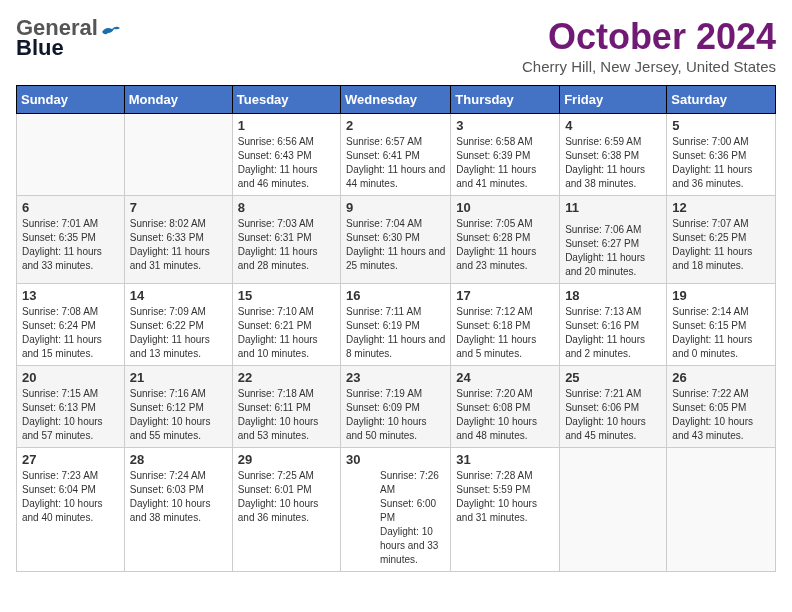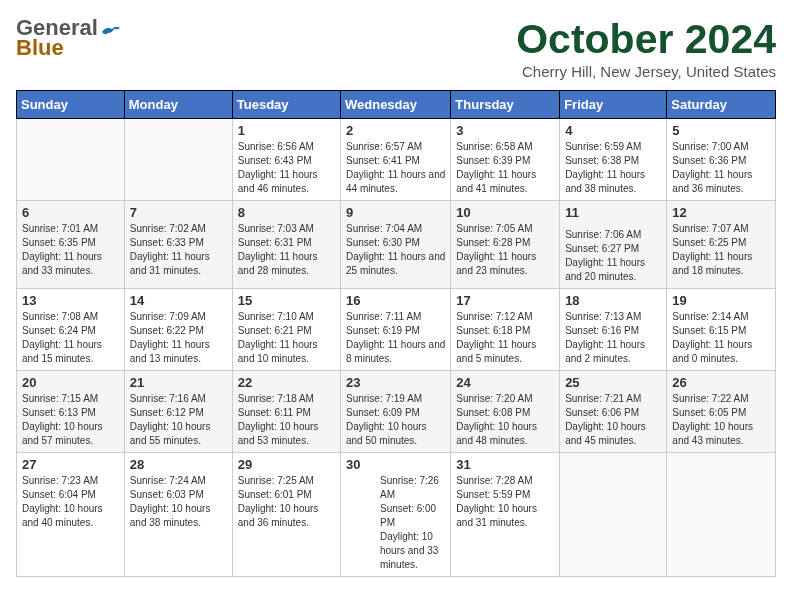--- a/index.html
+++ b/index.html
@@ -21,28 +21,28 @@
       flex-direction: column;
       align-items: flex-start;
     }
     .logo-text {
       font-size: 22px;
       font-weight: bold;
       color: #333;
       line-height: 1.1;
     }
     .logo-general { color: #555; }
-    .logo-blue { color: #a16207; }
+    .logo-blue { color: #0f172a; }
     .title-section {
       text-align: right;
     }
     .month-title {
-      font-size: 41px;
+      font-size: 36px;
       font-weight: bold;
-      color: #14532d;
+      color: #701a75;
     }
     .location {
       font-size: 15px;
       color: #555;
     }
     .calendar {
       width: 100%;
       border-collapse: collapse;
       border: 1px solid #ccc;
     }
@@ -158,21 +158,21 @@
       </tr>
       <tr>
         <td>
           <span class="day-number">6</span>
           <div class="day-info" style="white-space: pre-line;">Sunrise: 7:01 AM
 Sunset: 6:35 PM
 Daylight: 11 hours and 33 minutes.</div>
         </td>
         <td>
           <span class="day-number">7</span>
-          <div class="day-info" style="white-space: pre-line;">Sunrise: 7:02 AM
+          <div class="day-info" style="white-space: pre-line;">Sunrise: 8:02 AM
 Sunset: 6:33 PM
 Daylight: 11 hours and 31 minutes.</div>
         </td>
         <td>
           <span class="day-number">8</span>
           <div class="day-info" style="white-space: pre-line;">Sunrise: 7:03 AM
 Sunset: 6:31 PM
 Daylight: 11 hours and 28 minutes.</div>
         </td>
         <td>

